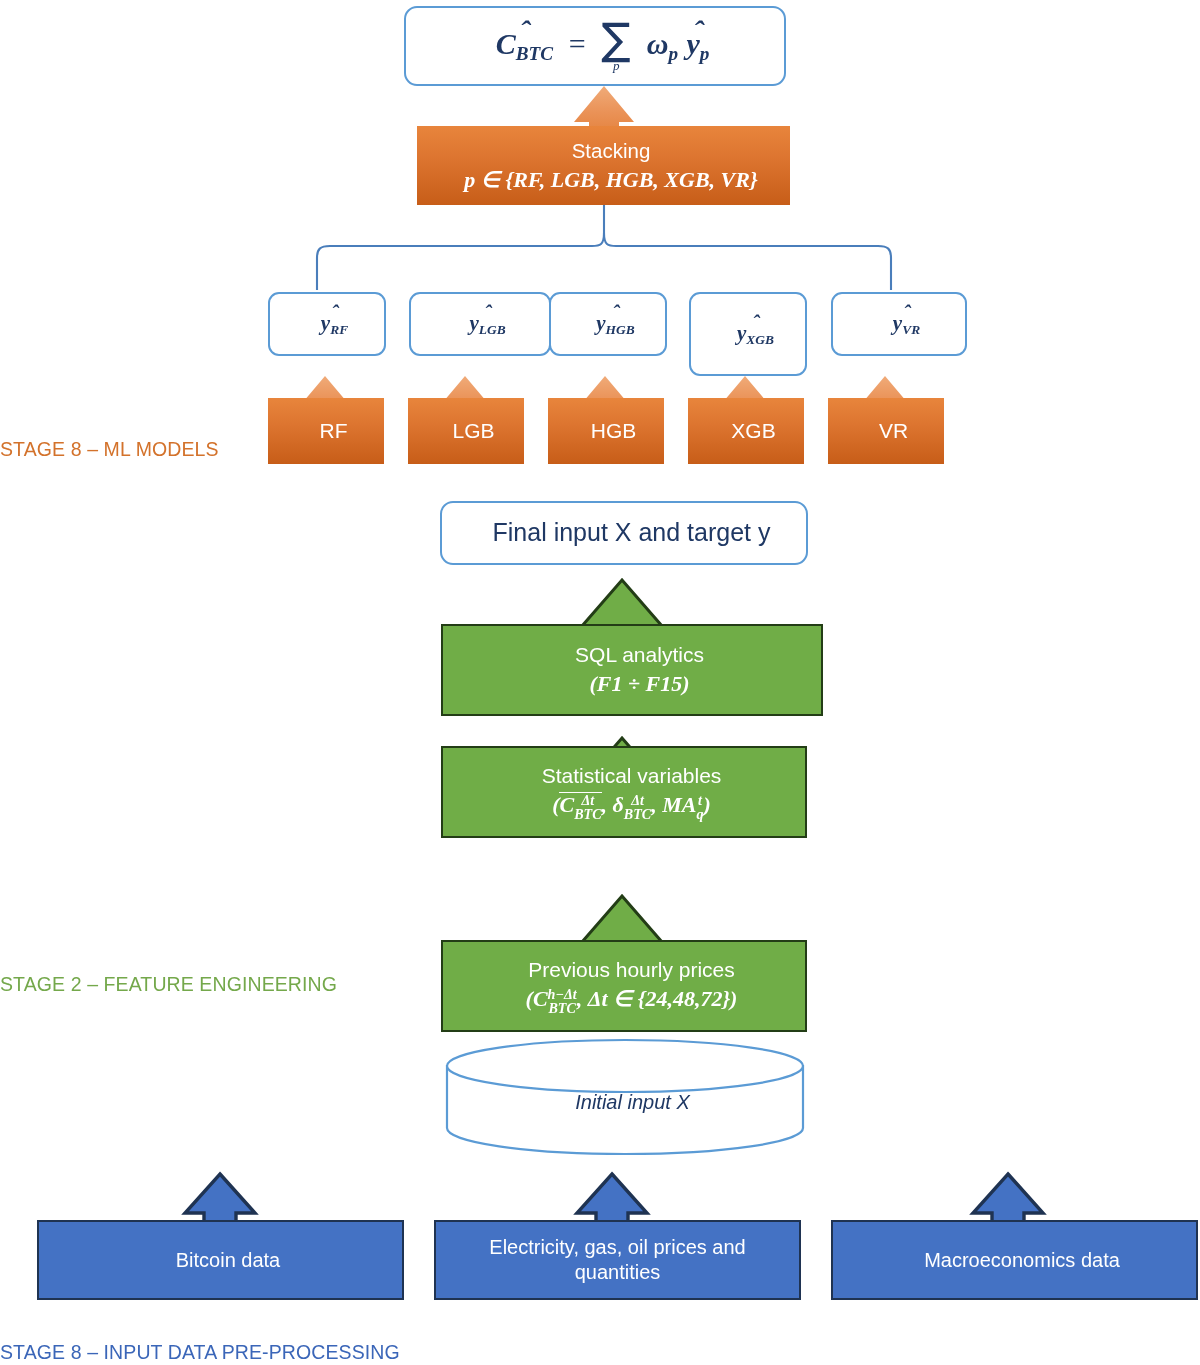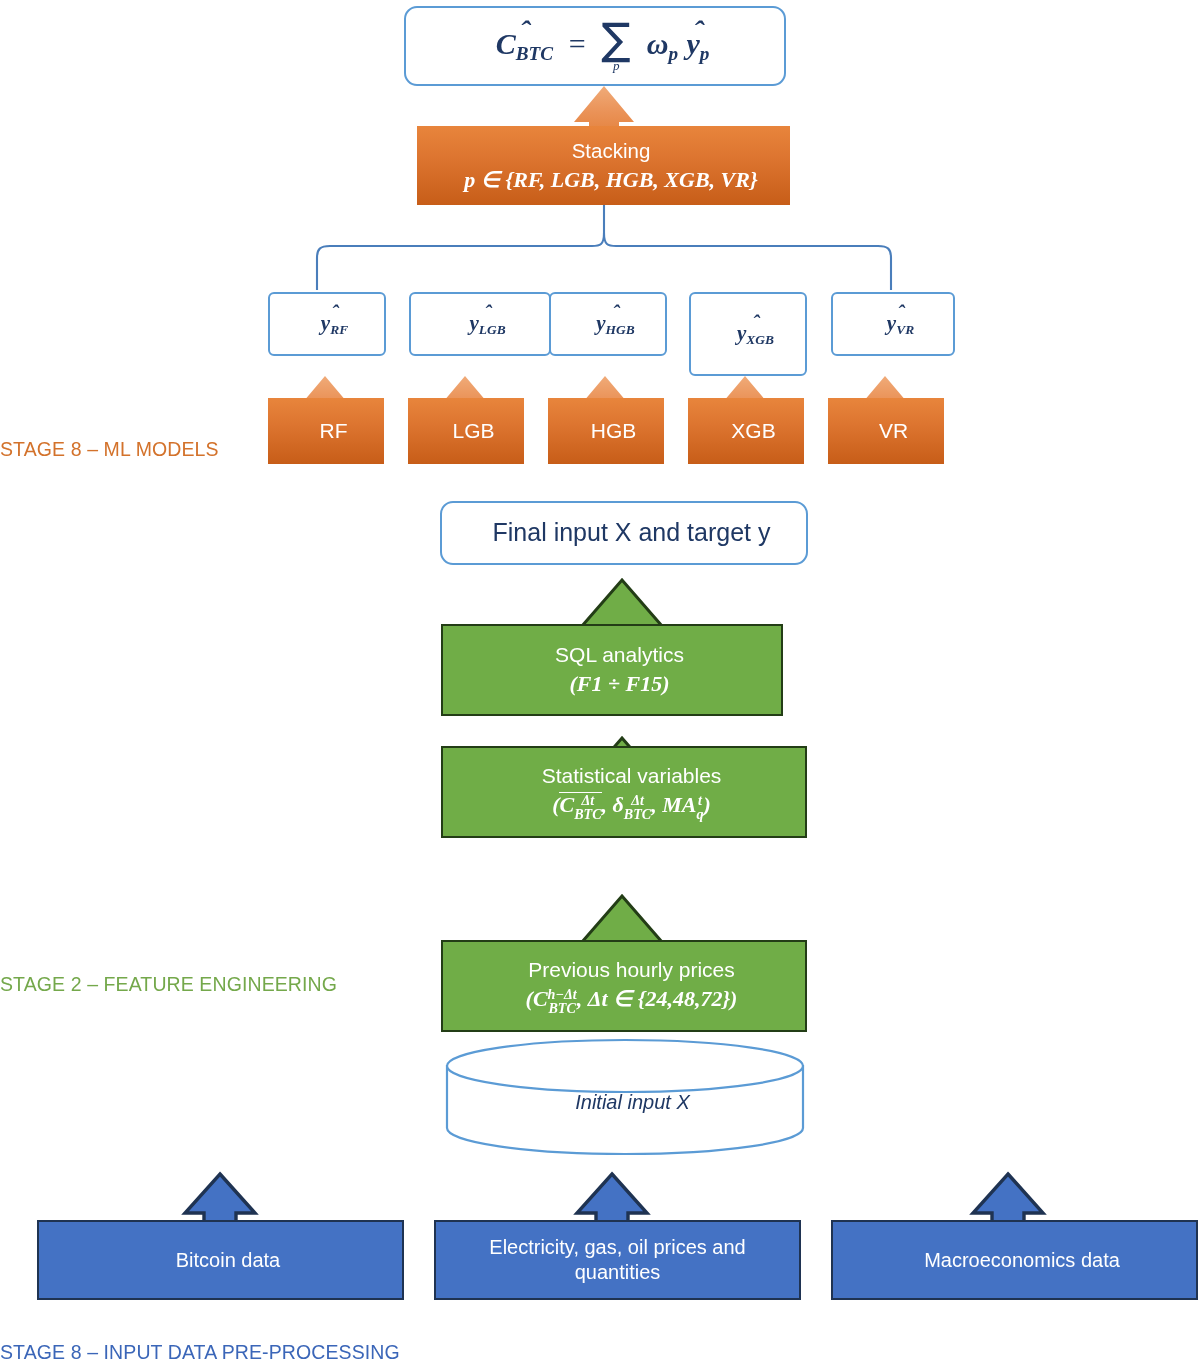--- a/index.html
+++ b/index.html
@@ -32,21 +32,21 @@
     padding-left: 15px;
   }
 
   
   .roundbox {
     border: 2.2px solid #5b9bd5;
     border-radius: 13px;
     background: #ffffff;
     color: #1f3864;
   }
-  .roundbox.small { border-radius: 6px; }
+  .roundbox.small { border-radius: 11px; }
 
   
   .orangebox {
     background: linear-gradient(to bottom, #e8853c 0%, #dd7530 40%, #c75d18 100%);
     color: #ffffff;
   }
 
   
   .greenbox {
     background: #70ad47;
@@ -193,21 +193,21 @@
 
 </div>
 <div class="node roundbox small t-pred" style="left:549px; top:292px; width:118px; height:64px;">
   <span class="hat-wrap mathit"><span class="hat">̂</span>y<span class="sub">HGB</span></span>
 
 </div>
 <div class="node roundbox small t-pred" style="left:689px; top:292px; width:118px; height:84px;">
   <span class="hat-wrap mathit"><span class="hat">̂</span>y<span class="sub">XGB</span></span>
 
 </div>
-<div class="node roundbox small t-pred" style="left:831px; top:292px; width:124px; height:64px;">
+<div class="node roundbox small t-pred" style="left:831px; top:292px; width:136px; height:64px;">
   <span class="hat-wrap mathit"><span class="hat">̂</span>y<span class="sub">VR</span></span>
 
 </div>
 
 <div class="node orangebox t-model" style="left:268px; top:398px; width:116px; height:66px;">
   <span>RF</span>
 </div>
 <div class="node orangebox t-model" style="left:408px; top:398px; width:116px; height:66px;">
   <span>LGB</span>
 </div>
@@ -218,21 +218,21 @@
   <span>XGB</span>
 </div>
 <div class="node orangebox t-model" style="left:828px; top:398px; width:116px; height:66px;">
   <span>VR</span>
 </div>
 
 <div class="node roundbox t-final" style="left:440px; top:501px; width:368px; height:64px;">
   <span>Final input X and target y</span>
 </div>
 
-<div class="node greenbox t-green" style="left:441px; top:624px; width:342px; height:92px;">
+<div class="node greenbox t-green" style="left:441px; top:624px; width:382px; height:92px;">
   <div>SQL analytics</div>
   <div class="line2 mathit" style="font-size:22px;">
     (F1 ÷ F15)
   </div>
 
 </div>
 
 <div class="node greenbox t-green" style="left:441px; top:746px; width:366px; height:92px;">
   <div>Statistical variables</div>
   <div class="line2 mathit" style="font-size:22px;">

